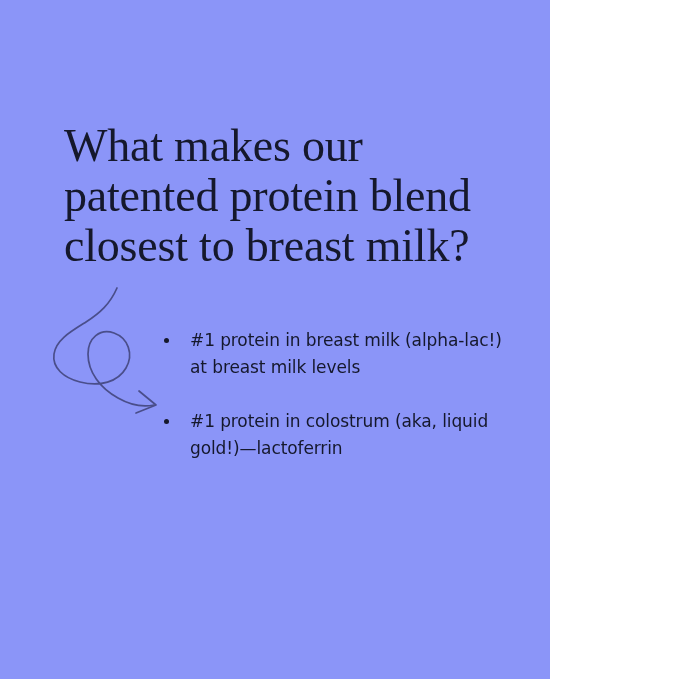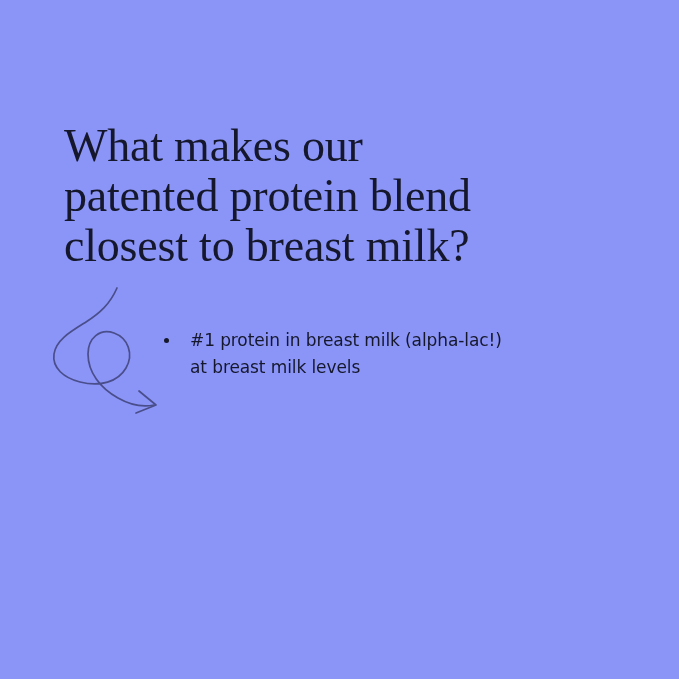--- a/index.html
+++ b/index.html
@@ -7,21 +7,21 @@
     padding: 0;
   }
   body {
     width: 679px;
     height: 679px;
     overflow: hidden;
     font-family: "Liberation Sans", sans-serif;
   }
   #slide {
     position: relative;
-    width: 679px;
+    width: 550px;
     height: 679px;
     background: #8b95f8;
     overflow: hidden;
   }
   #heading {
     position: absolute;
     left: 64px;
     top: 121px;
     width: 530px;
     margin: 0;
@@ -90,15 +90,20 @@
     <path d="M73 2 C 66 18, 56 27, 42 36 C 26 46, 12 54, 10 68 C 8 82, 20 92, 36 96 C 56 101, 74 96, 82 82 C 90 68, 84 52, 70 47 C 56 42, 44 52, 44 68 C 44 86, 56 102, 74 112 C 88 120, 100 121, 110 119" stroke="#4a4e8a" stroke-width="1.7" stroke-linecap="round" stroke-linejoin="round" fill="none"></path>
     <path d="M95 105 L 112 119 L 92 127" stroke="#4a4e8a" stroke-width="1.7" stroke-linecap="round" stroke-linejoin="round" fill="none"></path>
   </svg>
 
   <ul id="bullet-list">
     <li class="bullet-item">
       <span class="bullet-dot"></span>
       <span class="bullet-text">#1 protein in breast milk (alpha-lac!)
 at breast milk levels</span>
     </li>
+    <li class="bullet-item">
+      <span class="bullet-dot"></span>
+      <span class="bullet-text">#1 protein in colostrum (aka, liquid
+gold!)—lactoferrin</span>
+    </li>
   </ul>
 
 </div>
 
 </body></html>

